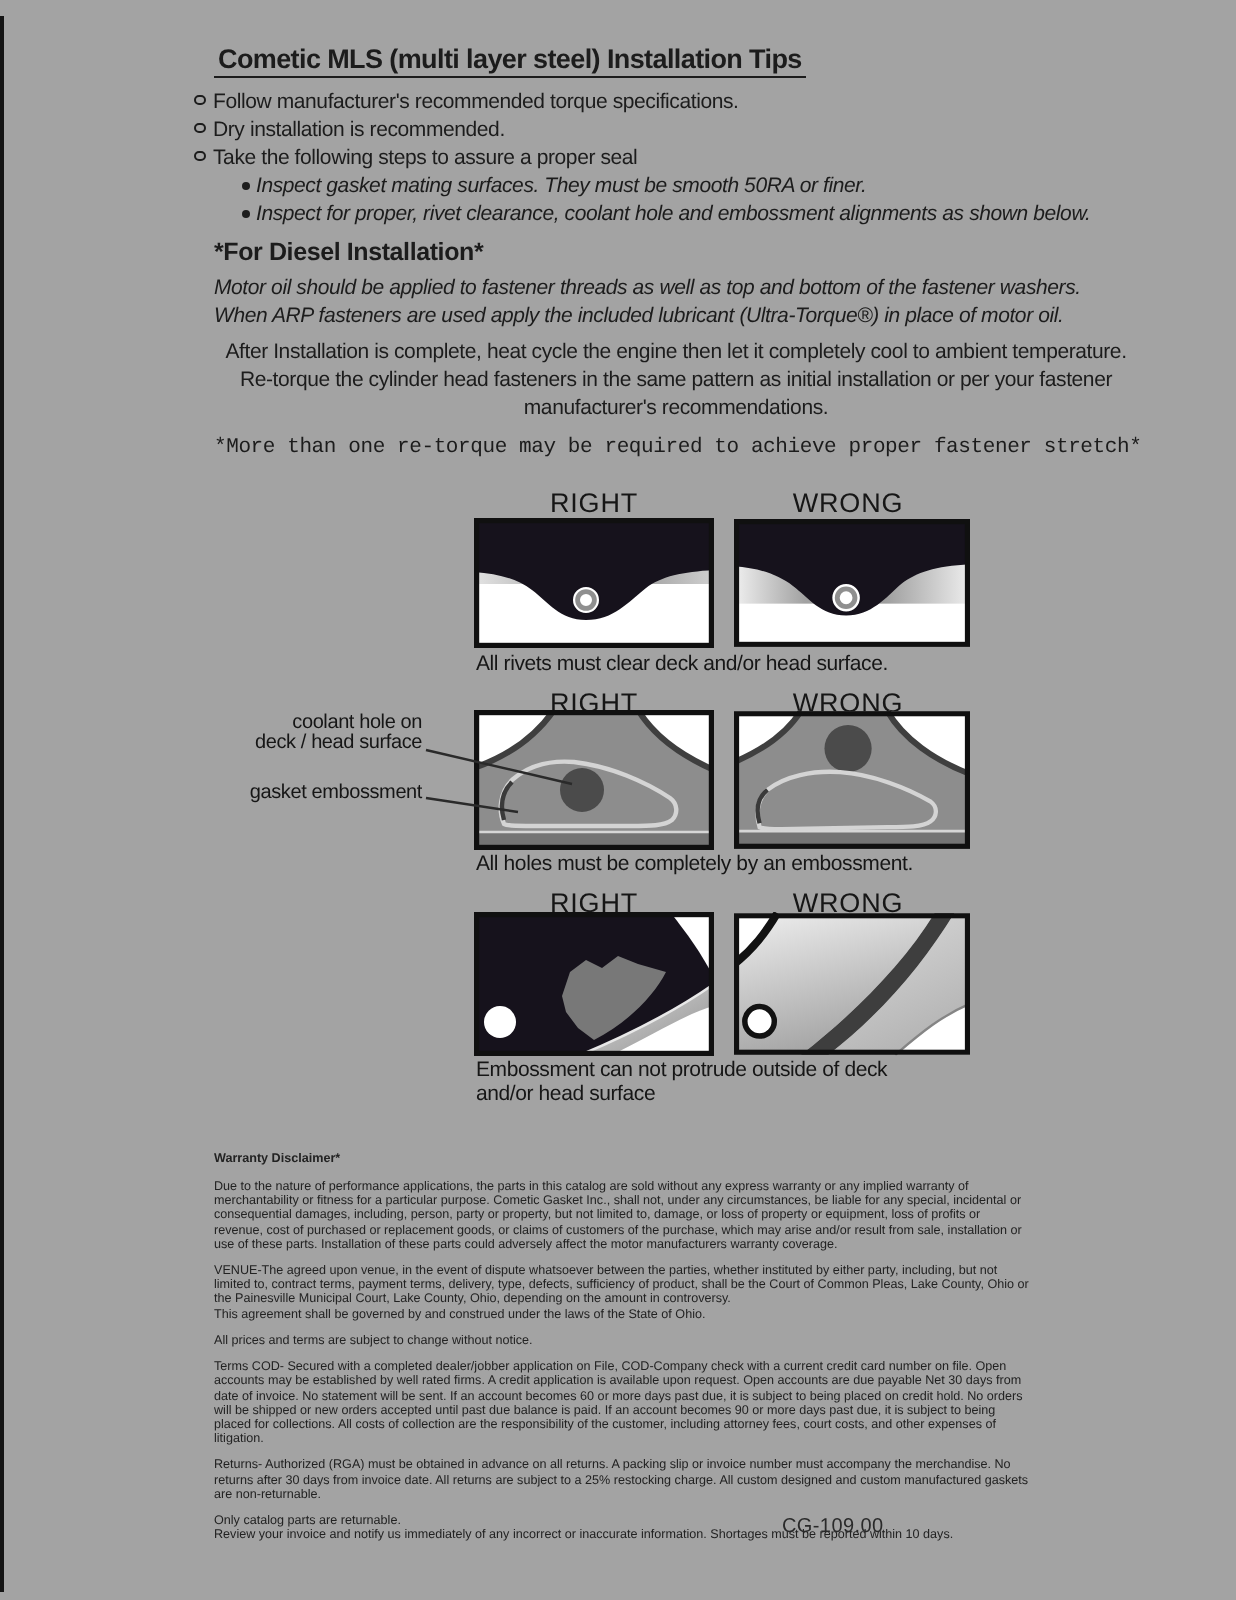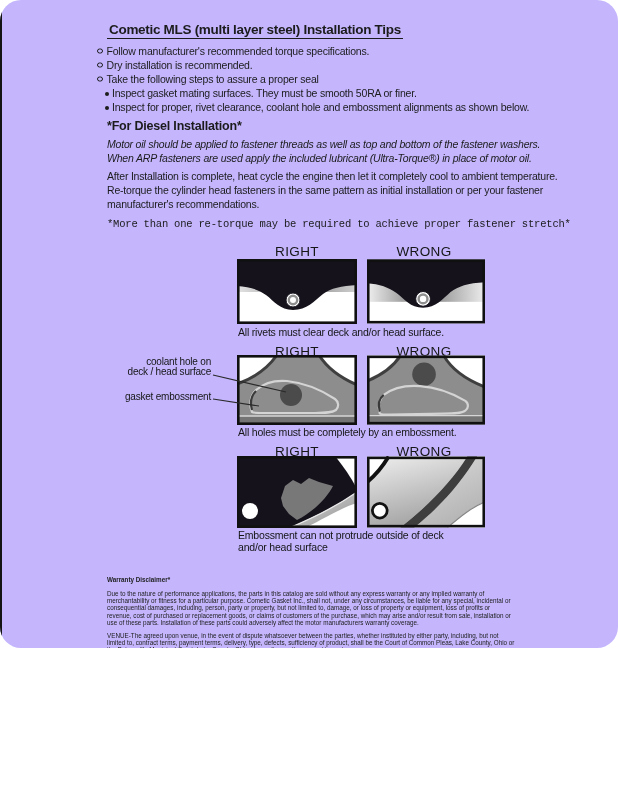--- a/index.html
+++ b/index.html
@@ -1,36 +1,36 @@
 <!DOCTYPE html>
 <html><head>
 <meta charset="utf-8">
 <style>
   html,body{margin:0;padding:0;background:#fff;}
-  .page{position:relative;width:618px;height:648px;background:#c4b5fd;
-        font-family:"Liberation Sans",sans-serif;color:#1c1c1c;overflow:hidden;border-radius:21px;}
+  .page{position:relative;width:618px;height:800px;background:#a3a3a3;
+        font-family:"Liberation Sans",sans-serif;color:#1c1c1c;overflow:hidden;}
   .abs{position:absolute;}
 
   .edge-line{left:0;top:8px;width:2px;height:788px;background:#141414;}
 
   .title{left:107px;top:22px;font-size:13.5px;font-weight:bold;letter-spacing:-0.3px;
          border-bottom:1.5px solid #1c1c1c;padding:0 2px 1px 2px;}
 
   .tips{left:97px;top:44px;font-size:10.5px;letter-spacing:-0.2px;line-height:14px;width:470px;}
   .trow{display:flex;align-items:baseline;}
-  .trow.sub{margin-left:8px;}
+  .trow.sub{margin-left:24px;font-style:italic;}
   .mk-o{flex:0 0 auto;width:3.5px;height:3.5px;border:1px solid #1c1c1c;border-radius:50%;
         margin-right:4px;transform:translateY(-1.5px);}
   .mk-dot{flex:0 0 auto;width:4px;height:4px;background:#1c1c1c;border-radius:50%;
         margin-right:3px;transform:translateY(-1px);}
 
   .diesel-heading{left:107px;top:119px;font-size:12.5px;font-weight:bold;letter-spacing:-0.2px;}
   .bodytxt{font-size:10.5px;letter-spacing:-0.2px;line-height:14px;}
   .diesel-p1{left:107px;top:137px;width:462px;font-style:italic;}
-  .diesel-p2{left:107px;top:169px;width:462px;}
+  .diesel-p2{left:107px;top:169px;width:462px;text-align:center;}
   .diesel-note{left:107px;top:217px;width:470px;font-family:Liberation Mono, monospace;}
 
   .diagram-area{left:0;top:243px;width:618px;height:315px;}
   .dg-label{position:absolute;width:120px;text-align:center;font-size:13.5px;letter-spacing:0.4px;color:#161616;}
   .panel{position:absolute;display:block;}
   .caption{position:absolute;font-size:10.5px;letter-spacing:-0.2px;line-height:11.5px;color:#161616;}
   .preline{white-space:pre-line;}
   .ann{position:absolute;left:80px;width:131px;text-align:right;font-size:10px;
        letter-spacing:-0.2px;line-height:9.8px;color:#161616;}
   .leader-overlay{position:absolute;left:0;top:0;pointer-events:none;}

